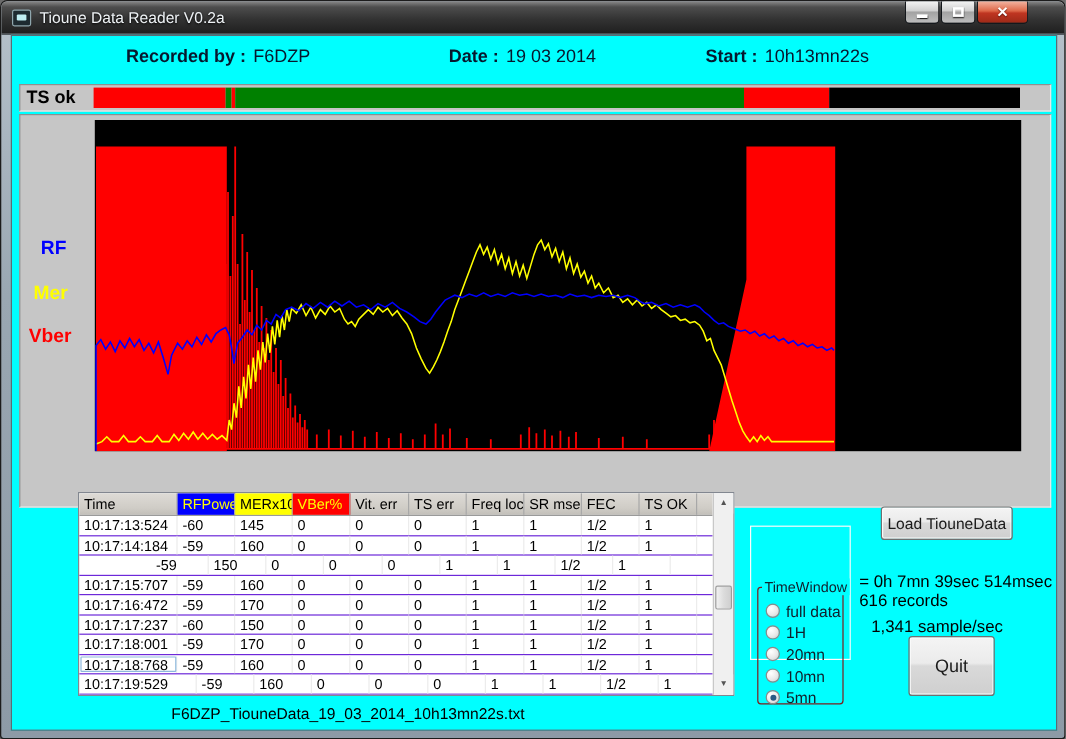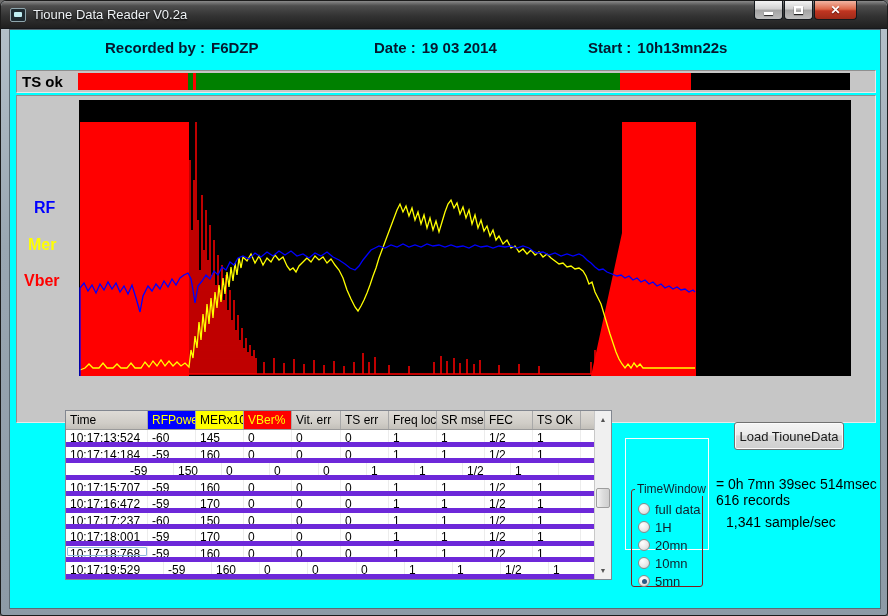--- a/index.html
+++ b/index.html
@@ -51,21 +51,21 @@
   
   .client {
     position:absolute; left:8px; top:28px; width:872px; height:580px;
     background:#00ffff; border:1px solid #5c6b75;
   }
 
   
   .hdr-group { position:absolute; top:9px; display:flex; gap:6px; white-space:nowrap;
     font-size:15px; color:#07182e; }
   .hdr-label { font-weight:bold; }
-  .hdr-value { font-weight:bold; }
+  .hdr-value { font-weight:normal; }
   #hdr-rec { left:95px; } #hdr-date { left:364px; } #hdr-start { left:578px; }
 
   
   .gray-panel { position:absolute; background:#c6c6c6;
     border-top:1px solid #8f8f8f; border-left:1px solid #8f8f8f;
     border-right:1px solid #e9e9e9; border-bottom:1px solid #e9e9e9; }
   #ts-panel { left:6px; top:40px; width:860px; height:23px; }
   #ts-label { position:absolute; left:5px; top:0; height:21px; line-height:21px;
     font-size:15px; font-weight:bold; color:#000; }
   #ts-bar { position:absolute; left:61px; top:2px; width:772px; height:17px; display:flex; }
@@ -84,21 +84,21 @@
     position:absolute; left:55px; top:380px; width:547px; height:170px;
     background:#ffffff; border:1px solid #828790; display:flex; font-size:12px; color:#000;
   }
   #tbl-main { flex:1; overflow:hidden; }
   .tbl-header { display:flex; height:19px;
     background:linear-gradient(180deg,#dedbd6 0%,#cfccc6 70%,#c2bfb9 100%);
     border-bottom:1px solid #9a9a9a; }
   .hcell { padding:2px 0 0 4px; border-right:1px solid #a8a8a8; overflow:hidden;
     white-space:nowrap; flex:0 0 auto; }
   .hfill { flex:1 1 auto; border-right:none; }
-  .tbl-row { display:flex; height:16.5px; border-bottom:5px solid #6d28d9; }
+  .tbl-row { display:flex; height:16.5px; border-bottom:1px solid #6d28d9; }
   .dcell { padding:1px 0 0 4px; border-right:1px solid #ececec; overflow:hidden;
     white-space:nowrap; flex:0 0 auto; }
   .dfill { flex:1 1 auto; border-right:none; }
   .cell-focus { outline:1px solid #8db8dc; outline-offset:-2px; border-radius:2px; }
 
   
   #tbl-scroll { width:17px; background:#f0f0f0; border-left:1px solid #c8c8c8; position:relative; }
   .sb-arrow { position:absolute; left:0; width:16px; height:17px; background:#f0f0f0;
     color:#545454; font-size:7px; display:flex; align-items:center; justify-content:center; cursor:pointer; }
   #sb-up { top:0; } #sb-down { bottom:0; }
@@ -336,20 +336,21 @@
             </div>
           </div>
       </div>
       <div id="tbl-scroll">
         <div class="sb-arrow" id="sb-up">▲</div>
         <div id="sb-thumb"></div>
         <div class="sb-arrow" id="sb-down">▼</div>
       </div>
     </div>
 
+    <div id="footer-file">F6DZP_TiouneData_19_03_2014_10h13mn22s.txt</div>
 
     <div id="tw-outer"></div>
     <div id="tw-group">
       <span id="tw-legend">TimeWindow</span>
       <div class="tw-options" id="tw-options">
           <label class="radio-row">
             <span class="radio-circle"></span>
             <span class="radio-text">full data</span>
           </label>
           <label class="radio-row">
@@ -370,15 +371,16 @@
           </label>
         </div>
     </div>
 
     <div class="push-btn" id="btn-load">Load TiouneData</div>
 
     <div class="info-line" id="info-2">= 0h 7mn 39sec 514msec</div>
     <div class="info-line" id="info-3">616 records</div>
     <div class="info-line" id="info-4">1,341 sample/sec</div>
 
+    <div class="push-btn" id="btn-quit">Quit</div>
 
   </div>
 </div>
 
 </body></html>

